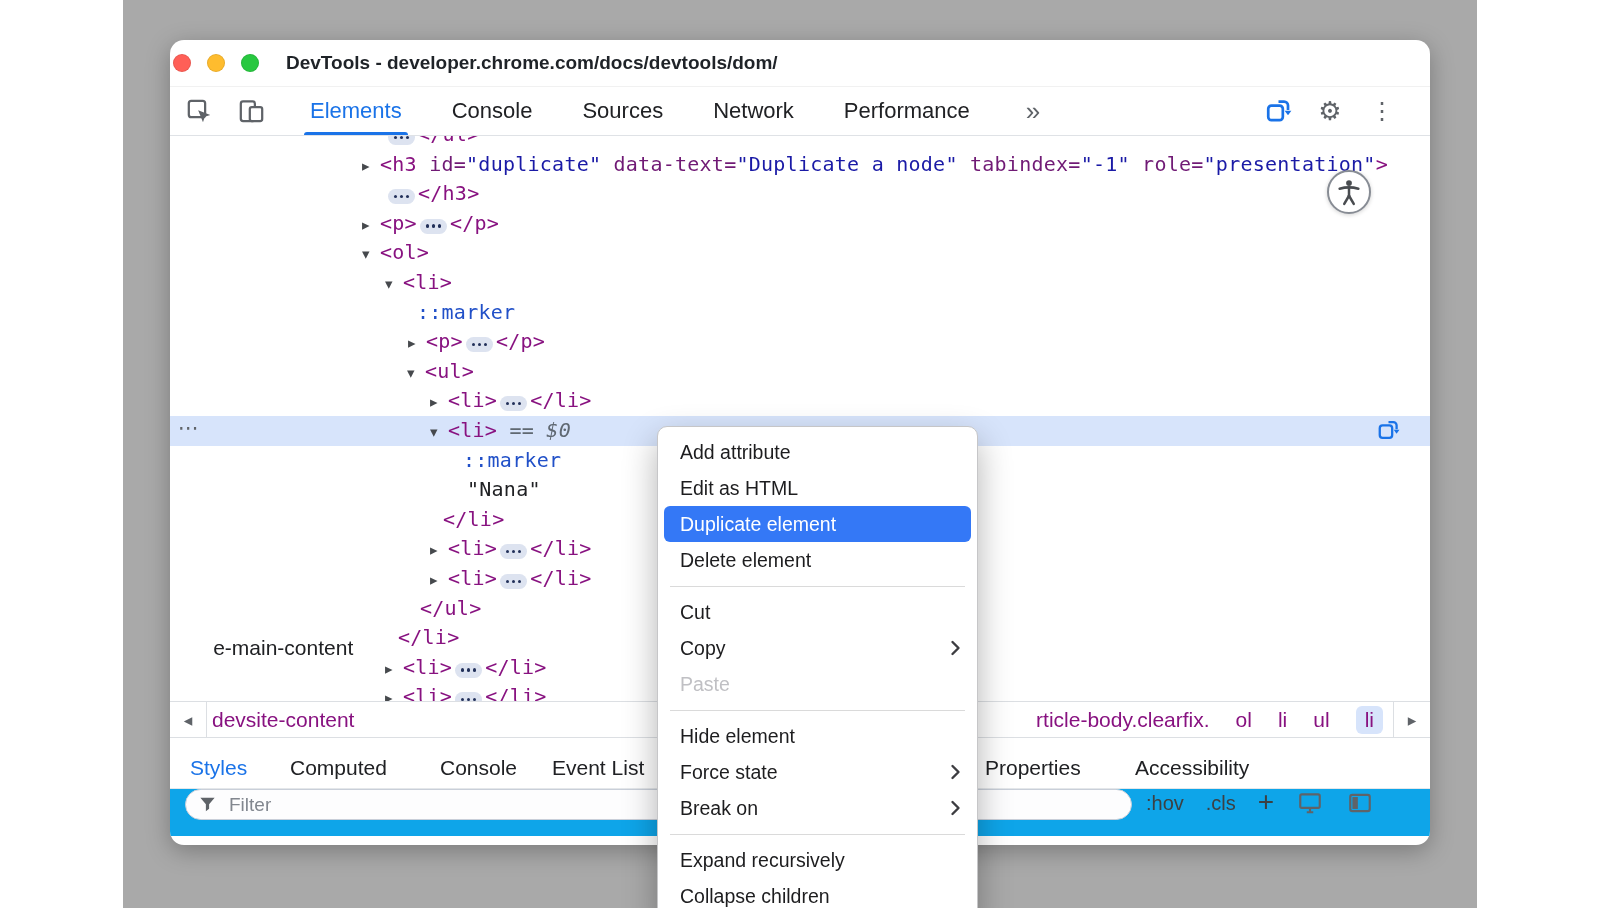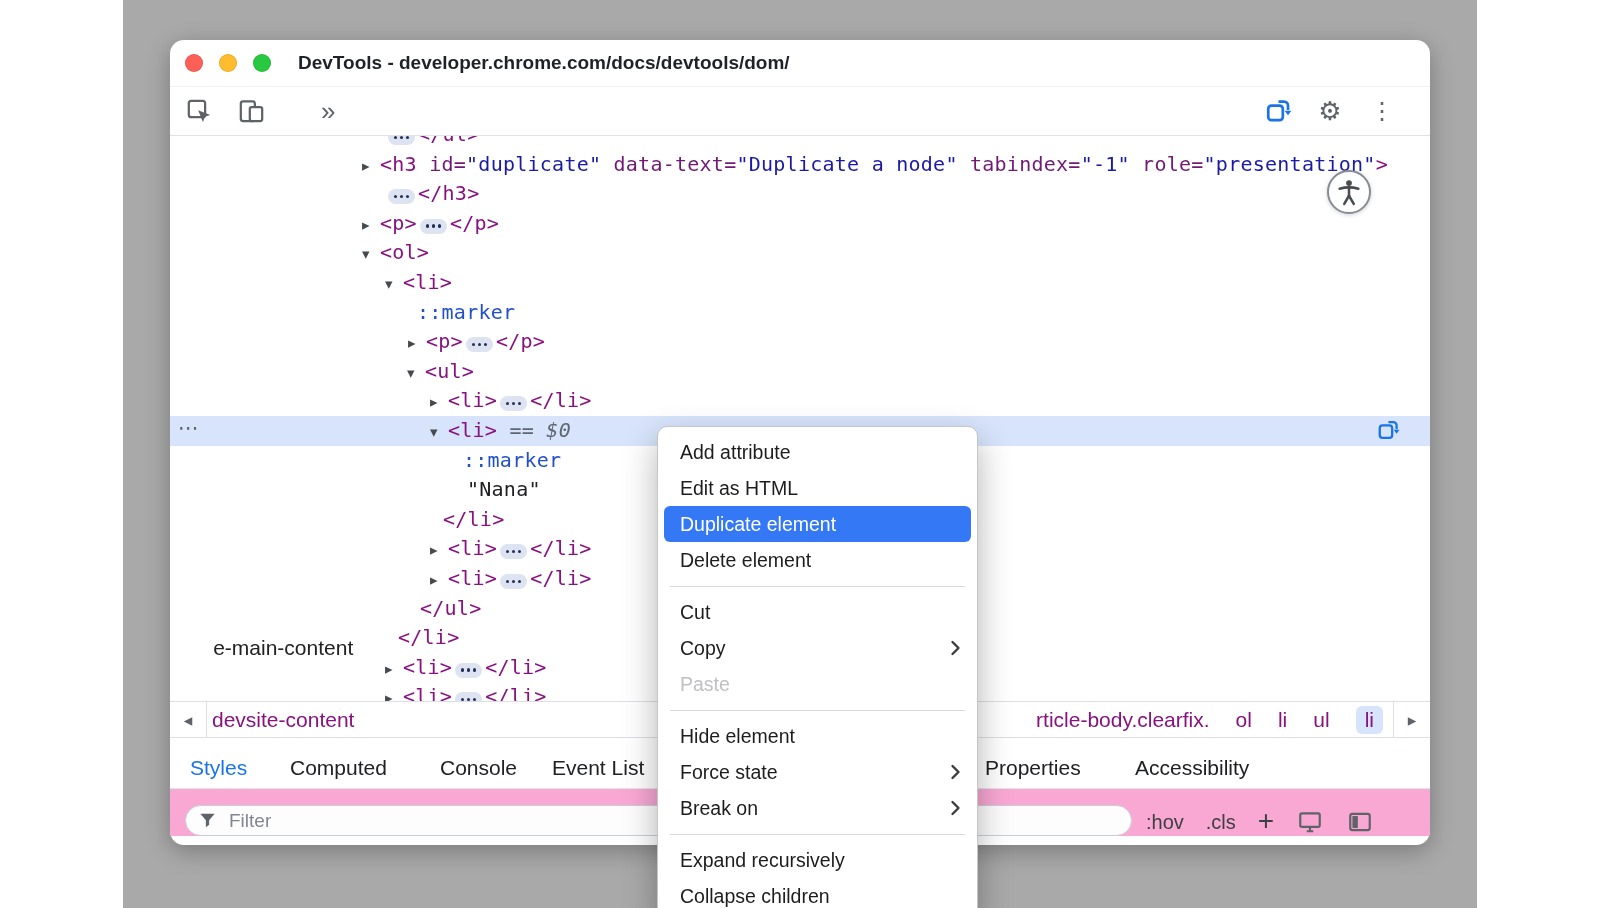--- a/index.html
+++ b/index.html
@@ -5,21 +5,21 @@
   * { box-sizing: border-box; }
   html,body { width:1600px; height:908px; margin:0; overflow:hidden; background:#ffffff;
               font-family:"Liberation Sans", sans-serif; }
 
   .backdrop { position:absolute; left:123px; top:0; width:1354px; height:908px; background:#a9a9a9; }
 
   
   .window { position:absolute; left:170px; top:40px; width:1260px; height:805px; background:#fff;
             border-radius:14px; box-shadow:0 6px 24px rgba(0,0,0,.28); overflow:hidden; z-index:10; }
 
-  .titlebar { height:47px; display:flex; align-items:center; padding-left:15px; border-bottom:1px solid #f1f1f1; }
+  .titlebar { height:47px; display:flex; align-items:center; padding-left:3px; border-bottom:1px solid #f1f1f1; }
   .lights { display:flex; gap:16px; }
   .light { width:18px; height:18px; border-radius:50%; box-shadow:inset 0 0 0 1px rgba(0,0,0,.09); }
   .wtitle { margin-left:27px; font-size:19px; font-weight:700; color:#1f2328; }
 
   .toolbar { position:relative; height:49px; border-bottom:1px solid #dfe2e6; display:flex; align-items:center; }
   .tb-left { display:flex; align-items:center; gap:24px; padding-left:15px; }
   .tbicon { display:flex; align-items:center; justify-content:center; width:28px; height:28px; }
   .ptabs { display:flex; gap:50px; margin-left:45px; height:100%; }
   .ptab { position:relative; display:flex; align-items:center; font-size:22px; color:#202124; }
   .ptab.active { color:#1a73e8; }
@@ -63,22 +63,22 @@
                 border-bottom:1px solid #e4e7ea; }
   .stab { position:absolute; top:4px; height:51px; display:flex; align-items:center; font-size:21px;
           color:#202124; white-space:nowrap; }
   .stab.active { color:#1a73e8; }
   .stab.active::after { content:""; position:absolute; left:-6px; right:-6px; bottom:0; height:3px;
                         background:#1a73e8; border-radius:3px 3px 0 0; }
   .stab:nth-child(1){left:20px} .stab:nth-child(2){left:120px} .stab:nth-child(3){left:270px}
   .stab:nth-child(4){left:382px} .stab:nth-child(5){left:815px} .stab:nth-child(6){left:965px}
 
   
-  .filterrow { position:absolute; top:749px; left:0; width:100%; height:47px; background:#f9a8d4;
-               display:flex; align-items:flex-end; }
+  .filterrow { position:absolute; top:749px; left:0; width:100%; height:47px; background:#0ea5e9;
+               display:flex; align-items:flex-start; }
   .filterwrap { position:relative; margin-left:15px; width:947px; height:31px; border:1px solid #c9cfd9;
                 border-radius:16px; background:#fdfdfe; display:flex; align-items:center; padding:0 12px; gap:10px; }
   .filterwrap input { border:none; outline:none; background:transparent; font-size:19px; color:#202124;
                       width:100%; font-family:"Liberation Sans", sans-serif; }
   .filterwrap input::placeholder { color:#82878f; }
   .filter-right { display:flex; align-items:center; gap:22px; margin-left:14px; }
   .ftoggle { font-size:20px; color:#3c4043; }
   .fplus { font-size:28px; color:#3c4043; line-height:1; margin-top:-3px; }
 
   
@@ -121,20 +121,27 @@
             <path d="M10.8 10.8 L21.6 15.1 L16.7 16.7 L15.1 21.6 Z" fill="#5f6368"></path>
           </svg>
         </span>
       <span class="tbicon">
           <svg viewBox="0 0 24 24" width="27" height="27">
             <rect x="2.5" y="3" width="12.5" height="17.5" rx="2" fill="none" stroke="#5f6368" stroke-width="2"></rect>
             <rect x="10.5" y="8" width="11" height="12.5" rx="1.8" fill="#ffffff" stroke="#5f6368" stroke-width="2"></rect>
           </svg>
         </span>
     </div>
+    <div class="ptabs">
+        <div class="ptab active">Elements</div>
+        <div class="ptab">Console</div>
+        <div class="ptab">Sources</div>
+        <div class="ptab">Network</div>
+        <div class="ptab">Performance</div>
+      </div>
     <span class="more-tabs">»</span>
     <div class="tb-right">
       <span class="tbicon">
           <svg viewBox="0 0 25 24" width="27" height="27">
             <rect x="3" y="6.5" width="13.5" height="13.5" rx="3" fill="none" stroke="#1a73e8" stroke-width="2.5"></rect>
             <path d="M12.5 2.8 h5.2 a3.6 3.6 0 0 1 3.6 3.6 v4.2" fill="none" stroke="#1a73e8" stroke-width="2.5"></path>
             <path d="M21.3 15.4 L18.2 11.2 L24.4 11.2 Z" fill="#1a73e8"></path>
           </svg>
         </span>
       <span class="tbicon">

